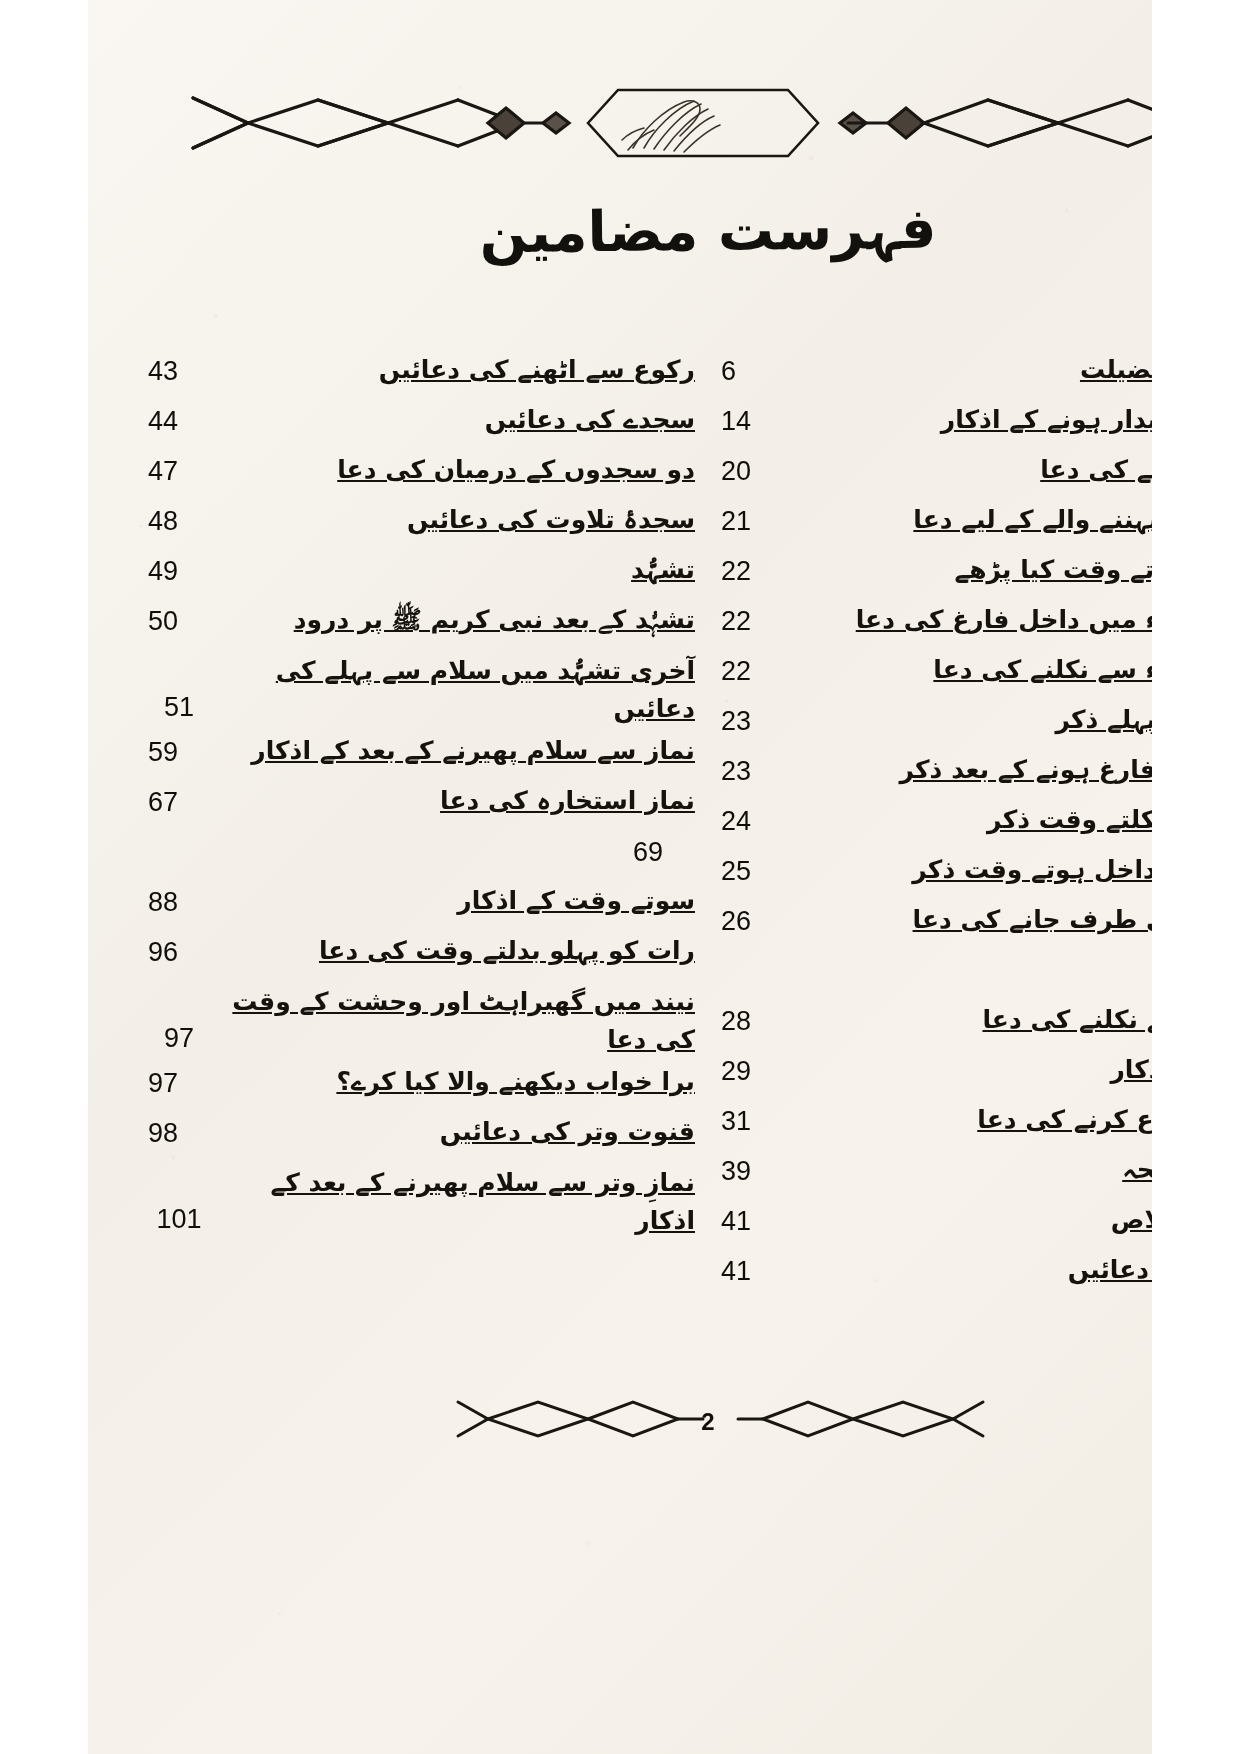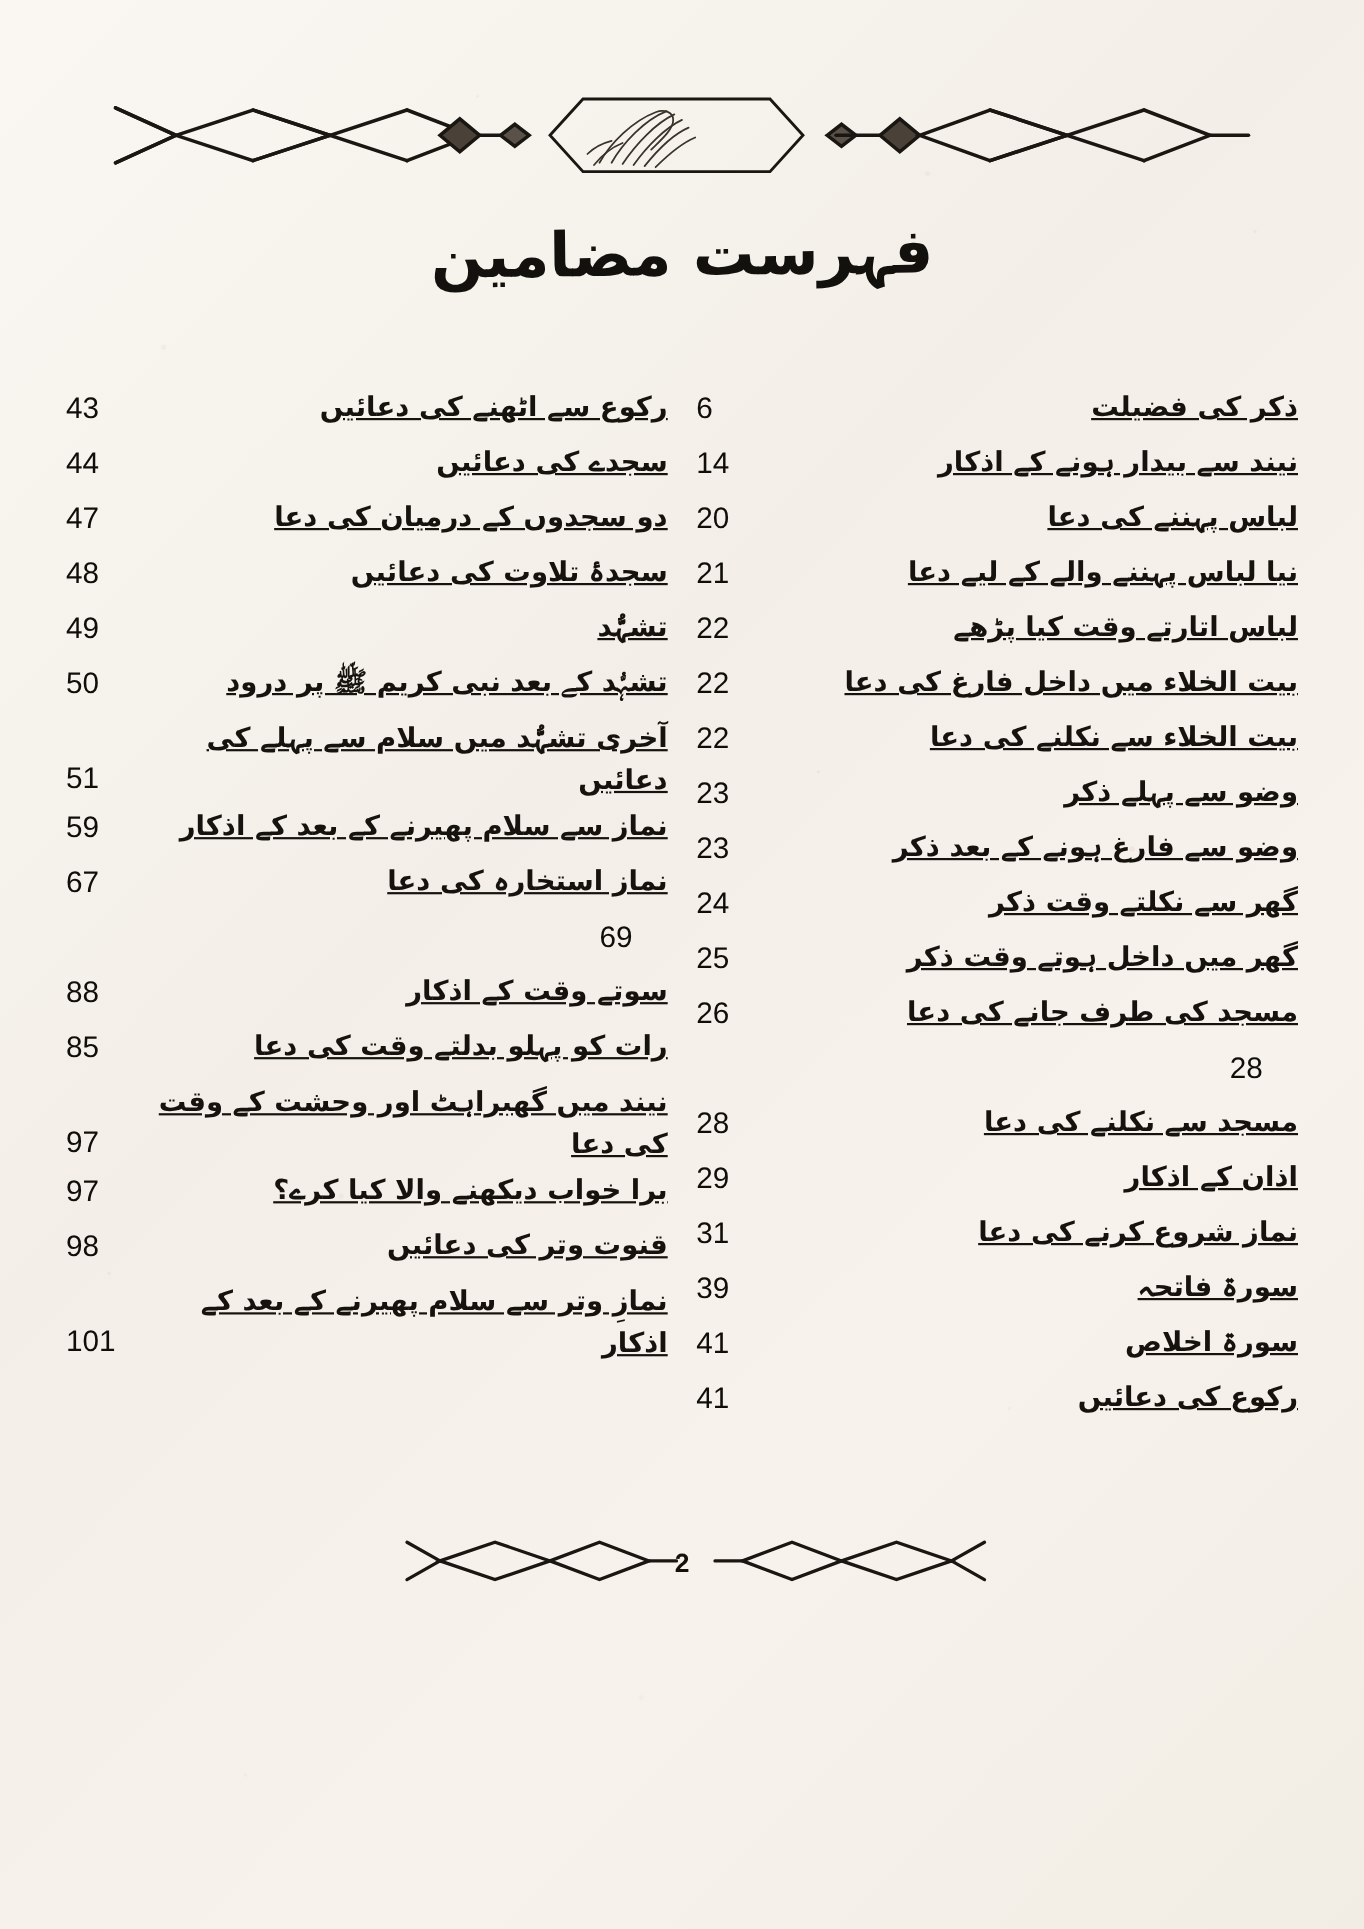--- a/index.html
+++ b/index.html
@@ -2,21 +2,21 @@
 <html><head>
 <meta charset="utf-8">
 <style>
   html, body {
     margin: 0;
     padding: 0;
     background: #ffffff;
   }
   .page {
     position: relative;
-    width: 1240px;
+    width: 1064px;
     height: 1754px;
     margin: 0 auto;
     background: #f6f2ec;
     background-image:
       radial-gradient(circle at 12% 18%, rgba(190,170,150,0.10) 0 2px, rgba(0,0,0,0) 3px),
       radial-gradient(circle at 68% 9%, rgba(190,170,150,0.10) 0 2px, rgba(0,0,0,0) 3px),
       radial-gradient(circle at 83% 44%, rgba(200,150,140,0.12) 0 2px, rgba(0,0,0,0) 3px),
       radial-gradient(circle at 25% 62%, rgba(190,170,150,0.10) 0 2px, rgba(0,0,0,0) 3px),
       radial-gradient(circle at 47% 88%, rgba(190,170,150,0.08) 0 2px, rgba(0,0,0,0) 3px),
       linear-gradient(135deg, #faf7f2 0%, #f3efe8 40%, #f7f3ec 70%, #f1ece4 100%);
@@ -107,21 +107,21 @@
     direction: ltr;
     font-size: 27px;
     font-weight: 400;
     color: #100e0a;
     padding-top: 4px;
     font-family: "Liberation Sans", sans-serif;
   }
   .col-left .entry .pg { text-align: left; }
 
   .entry.tall .txt { line-height: 1.5; }
-  .entry.tall .pg { align-self: flex-end; padding-bottom: 4px; padding-top: 0; }
+  .entry.tall .pg { align-self: flex-end; padding-bottom: 4px; padding-top: 0; text-align: center; }
 
   
   .bottom-ornament {
     position: absolute;
     bottom: 300px;
     left: 0;
     width: 1240px;
     height: 70px;
   }
   .page-number {
@@ -304,21 +304,21 @@
       </div>
       <div class="entry">
         <span class="pg">69</span>
       </div>
       <div class="entry">
         <span class="txt">سوتے وقت کے اذکار</span>
         <span class="pg">88</span>
       </div>
       <div class="entry">
         <span class="txt">رات کو پہلو بدلتے وقت کی دعا</span>
-        <span class="pg">85</span>
+        <span class="pg">96</span>
       </div>
       <div class="entry tall">
         <span class="txt">نیند میں گھبراہٹ اور وحشت کے وقت کی دعا</span>
         <span class="pg">97</span>
       </div>
       <div class="entry">
         <span class="txt">برا خواب دیکھنے والا کیا کرے؟</span>
         <span class="pg">97</span>
       </div>
       <div class="entry">

